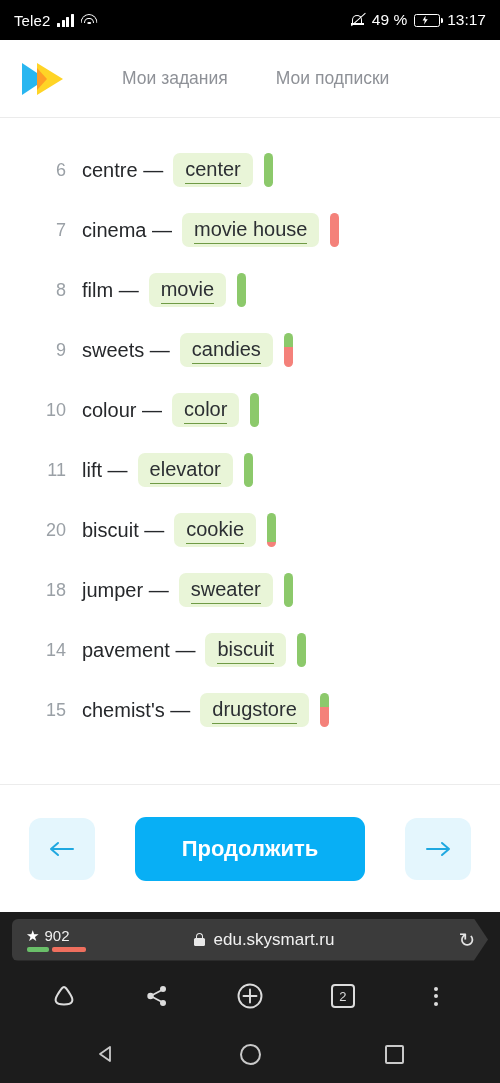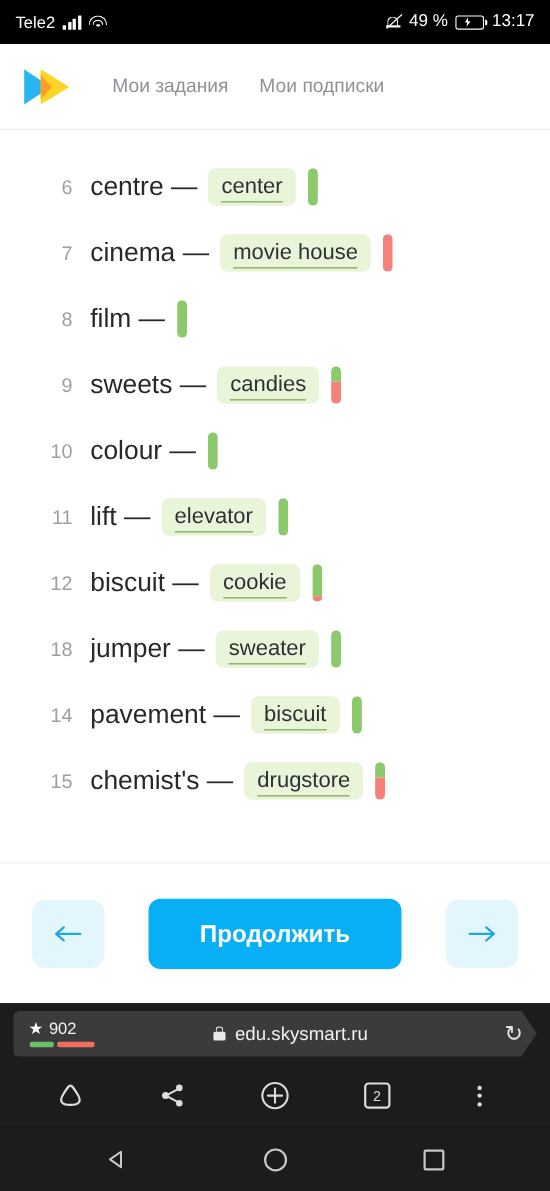--- a/index.html
+++ b/index.html
@@ -54,26 +54,26 @@
   .logo .tri-c { position: absolute; left: 0; top: 4px; width: 0; height: 0;
                  border-top: 16px solid transparent; border-bottom: 16px solid transparent;
                  border-left: 24px solid #29b6f0; }
   .logo .tri-y { position: absolute; left: 15px; top: 4px; width: 0; height: 0;
                  border-top: 16px solid transparent; border-bottom: 16px solid transparent;
                  border-left: 26px solid #ffd426; }
   .logo .tri-o { position: absolute; left: 15px; top: 9px; width: 0; height: 0;
                  border-top: 11px solid transparent; border-bottom: 11px solid transparent;
                  border-left: 10px solid #ff9d26; }
   .nav { display: flex; gap: 28px; margin-left: 28px; }
-  .nav a { color: #8e9197; font-size: 17.5px; text-decoration: none; white-space: nowrap; }
+  .nav a { color: #8e9197; font-size: 17.5px; text-decoration: none; white-space: nowrap; margin-left: 20px; }
 
   .rows { flex: 1 1 auto; padding: 22px 0 0 0; overflow: hidden; }
   .row { display: flex; align-items: center; height: 60px; padding-left: 36px; }
   .num { width: 30px; text-align: right; color: #9aa0a6; font-size: 18px; flex: 0 0 30px; }
-  .prompt { margin-left: 16px; color: #26282b; font-size: 24px; white-space: nowrap; }
+  .prompt { margin-left: 16px; color: #26282b; font-size: 20px; white-space: nowrap; }
   .answer {
     margin-left: 10px; background: #e9f5d8; border-radius: 7px;
     padding: 5px 12px 3px 12px; display: inline-block;
   }
   .answer span {
     font-size: 20px; color: #2c2f33; border-bottom: 1.6px solid #6f9b45;
     padding-bottom: 2px; display: inline-block; line-height: 1.15;
   }
   .score { width: 9px; height: 34px; border-radius: 5px; margin-left: 11px;
            overflow: hidden; display: flex; flex-direction: column; flex: 0 0 9px; }
@@ -189,50 +189,52 @@
           <div class="num">7</div>
           <div class="prompt">cinema —</div>
           <div class="answer"><span>movie house</span></div>
           <div class="score">
             <div class="r" style="height: 100%;"></div>
           </div>
         </div>
         <div class="row">
           <div class="num">8</div>
           <div class="prompt">film —</div>
+          <div class="answer"><span>movie</span></div>
           <div class="score">
             <div class="g" style="height: 100%;"></div>
           </div>
         </div>
         <div class="row">
           <div class="num">9</div>
           <div class="prompt">sweets —</div>
           <div class="answer"><span>candies</span></div>
           <div class="score">
             <div class="g" style="height: 40%;"></div>
             <div class="r" style="height: 60%;"></div>
           </div>
         </div>
         <div class="row">
           <div class="num">10</div>
           <div class="prompt">colour —</div>
+          <div class="answer"><span>color</span></div>
           <div class="score">
             <div class="g" style="height: 100%;"></div>
           </div>
         </div>
         <div class="row">
           <div class="num">11</div>
           <div class="prompt">lift —</div>
           <div class="answer"><span>elevator</span></div>
           <div class="score">
             <div class="g" style="height: 100%;"></div>
           </div>
         </div>
         <div class="row">
-          <div class="num">12</div>
+          <div class="num">20</div>
           <div class="prompt">biscuit —</div>
           <div class="answer"><span>cookie</span></div>
           <div class="score">
             <div class="g" style="height: 85%;"></div>
             <div class="r" style="height: 15%;"></div>
           </div>
         </div>
         <div class="row">
           <div class="num">18</div>
           <div class="prompt">jumper —</div>

